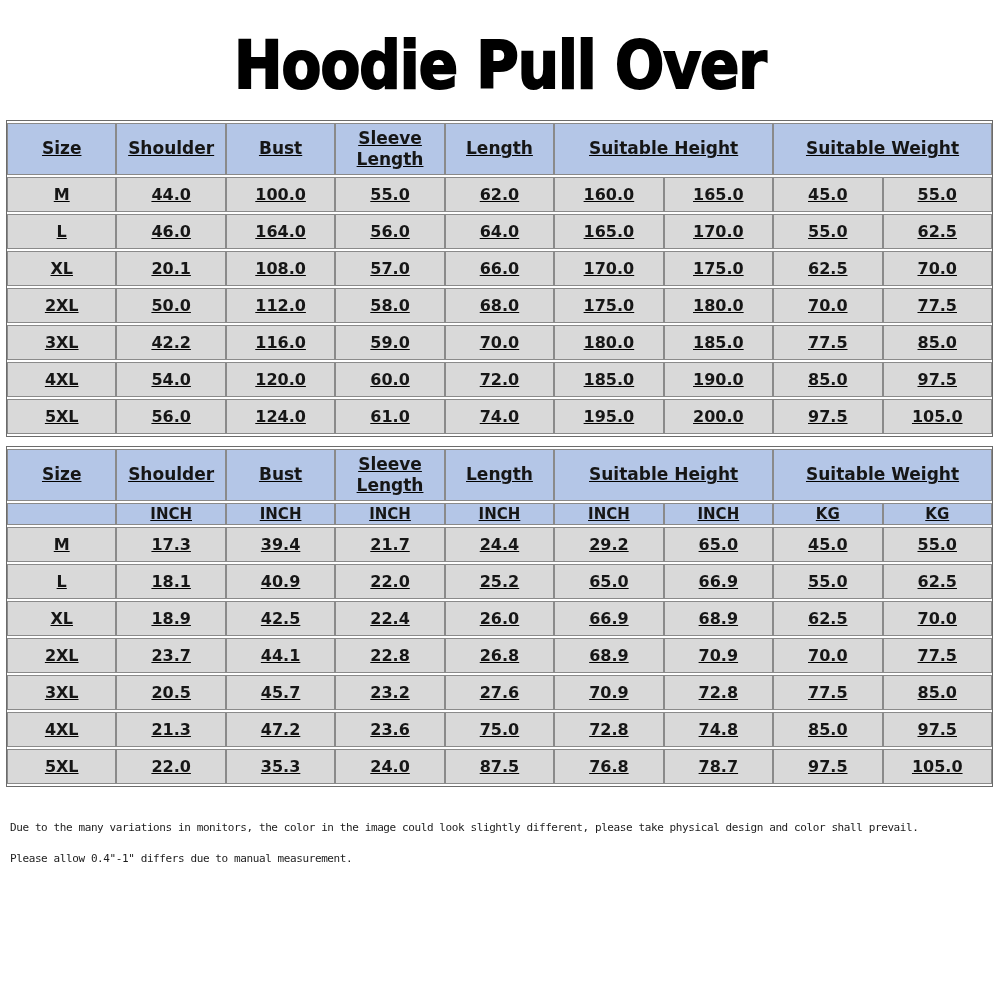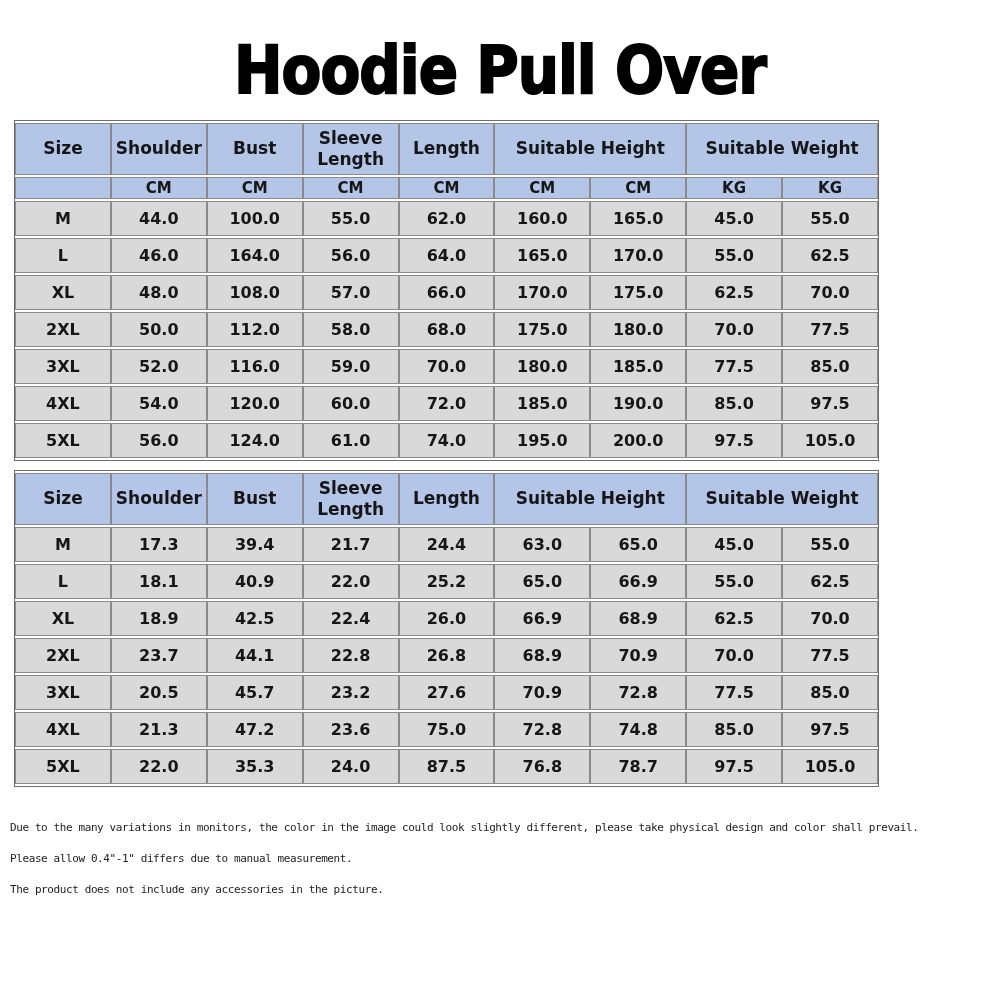--- a/index.html
+++ b/index.html
@@ -14,40 +14,41 @@
   body{
     width:1000px;height:1000px;
     background:#ffffff;
     font-family:"DejaVu Sans","Liberation Sans",sans-serif;
     overflow:hidden;
   }
   .title-wrap{
     margin-top:26px;
     margin-bottom:16px;
     height:78px;
-    display:flex;align-items:flex-end;justify-content:center;
+    display:flex;align-items:center;justify-content:center;
   }
   .page-title{
     font-size:58px;
     font-weight:700;
     color:#000;
     letter-spacing:-1px;
     -webkit-text-stroke:1.8px #000;
     transform:scaleY(1.15);
     transform-origin:center;
     white-space:nowrap;
   }
   table.size-table{
-    width:865px;
-    margin-left:14px;
+    width:987px;
+    margin-left:6px;
     border-collapse:separate;
     border-spacing:0 2px;
     table-layout:fixed;
     border:1px solid var(--outer);
     background:#fff;
+    text-decoration:underline;
   }
   table.size-table + table.size-table{margin-top:9px;}
   th,td{
     border:1px solid var(--border);
     text-align:center;
     vertical-align:middle;
     color:var(--text);
     padding:0 3px;
     font-weight:bold;
     overflow:hidden;
@@ -102,31 +103,20 @@
     <thead>
       <tr>
         <th class="main" colspan="1">Size</th>
         <th class="main" colspan="1">Shoulder</th>
         <th class="main" colspan="1">Bust</th>
         <th class="main" colspan="1">Sleeve Length</th>
         <th class="main" colspan="1">Length</th>
         <th class="main" colspan="2">Suitable Height</th>
         <th class="main" colspan="2">Suitable Weight</th>
       </tr>
-      <tr>
-        <th class="unit"></th>
-        <th class="unit">CM</th>
-        <th class="unit">CM</th>
-        <th class="unit">CM</th>
-        <th class="unit">CM</th>
-        <th class="unit">CM</th>
-        <th class="unit">CM</th>
-        <th class="unit">KG</th>
-        <th class="unit">KG</th>
-      </tr>
     </thead>
     <tbody>
       <tr>
         <td>M</td>
         <td>44.0</td>
         <td>100.0</td>
         <td>55.0</td>
         <td>62.0</td>
         <td>160.0</td>
         <td>165.0</td>
@@ -139,21 +129,21 @@
         <td>164.0</td>
         <td>56.0</td>
         <td>64.0</td>
         <td>165.0</td>
         <td>170.0</td>
         <td>55.0</td>
         <td>62.5</td>
       </tr>
       <tr>
         <td>XL</td>
-        <td>48.0</td>
+        <td>20.1</td>
         <td>108.0</td>
         <td>57.0</td>
         <td>66.0</td>
         <td>170.0</td>
         <td>175.0</td>
         <td>62.5</td>
         <td>70.0</td>
       </tr>
       <tr>
         <td>2XL</td>
@@ -161,21 +151,21 @@
         <td>112.0</td>
         <td>58.0</td>
         <td>68.0</td>
         <td>175.0</td>
         <td>180.0</td>
         <td>70.0</td>
         <td>77.5</td>
       </tr>
       <tr>
         <td>3XL</td>
-        <td>52.0</td>
+        <td>42.2</td>
         <td>116.0</td>
         <td>59.0</td>
         <td>70.0</td>
         <td>180.0</td>
         <td>185.0</td>
         <td>77.5</td>
         <td>85.0</td>
       </tr>
       <tr>
         <td>4XL</td>
@@ -217,29 +207,40 @@
     <thead>
       <tr>
         <th class="main" colspan="1">Size</th>
         <th class="main" colspan="1">Shoulder</th>
         <th class="main" colspan="1">Bust</th>
         <th class="main" colspan="1">Sleeve Length</th>
         <th class="main" colspan="1">Length</th>
         <th class="main" colspan="2">Suitable Height</th>
         <th class="main" colspan="2">Suitable Weight</th>
       </tr>
+      <tr>
+        <th class="unit"></th>
+        <th class="unit">INCH</th>
+        <th class="unit">INCH</th>
+        <th class="unit">INCH</th>
+        <th class="unit">INCH</th>
+        <th class="unit">INCH</th>
+        <th class="unit">INCH</th>
+        <th class="unit">KG</th>
+        <th class="unit">KG</th>
+      </tr>
     </thead>
     <tbody>
       <tr>
         <td>M</td>
         <td>17.3</td>
         <td>39.4</td>
         <td>21.7</td>
         <td>24.4</td>
-        <td>63.0</td>
+        <td>29.2</td>
         <td>65.0</td>
         <td>45.0</td>
         <td>55.0</td>
       </tr>
       <tr>
         <td>L</td>
         <td>18.1</td>
         <td>40.9</td>
         <td>22.0</td>
         <td>25.2</td>
@@ -302,14 +303,13 @@
         <td>78.7</td>
         <td>97.5</td>
         <td>105.0</td>
       </tr>
     </tbody>
   </table>
 
 <div class="notes">
   <p>Due to the many variations in monitors, the color in the image could look slightly different, please take physical design and color shall prevail.</p>
   <p>Please allow 0.4"-1" differs due to manual measurement.</p>
-  <p>The product does not include any accessories in the picture.</p>
 </div>
 
 </body></html>

